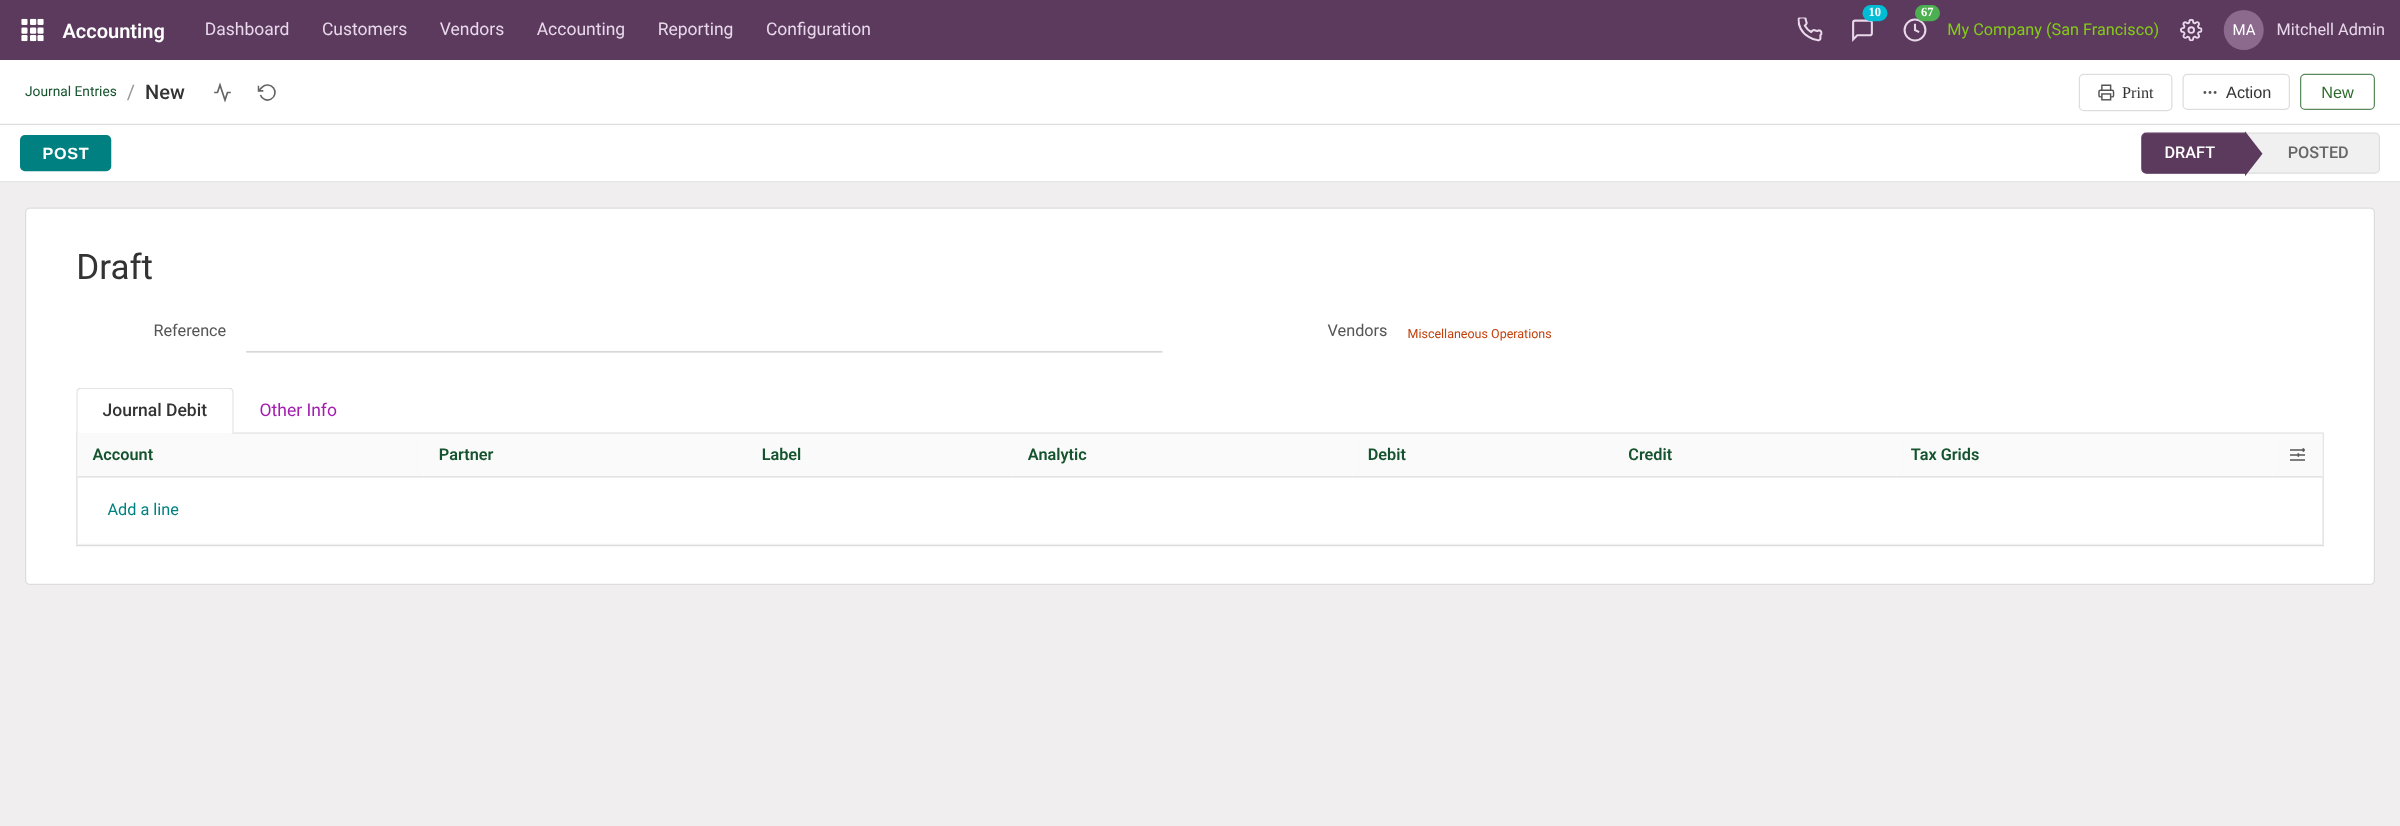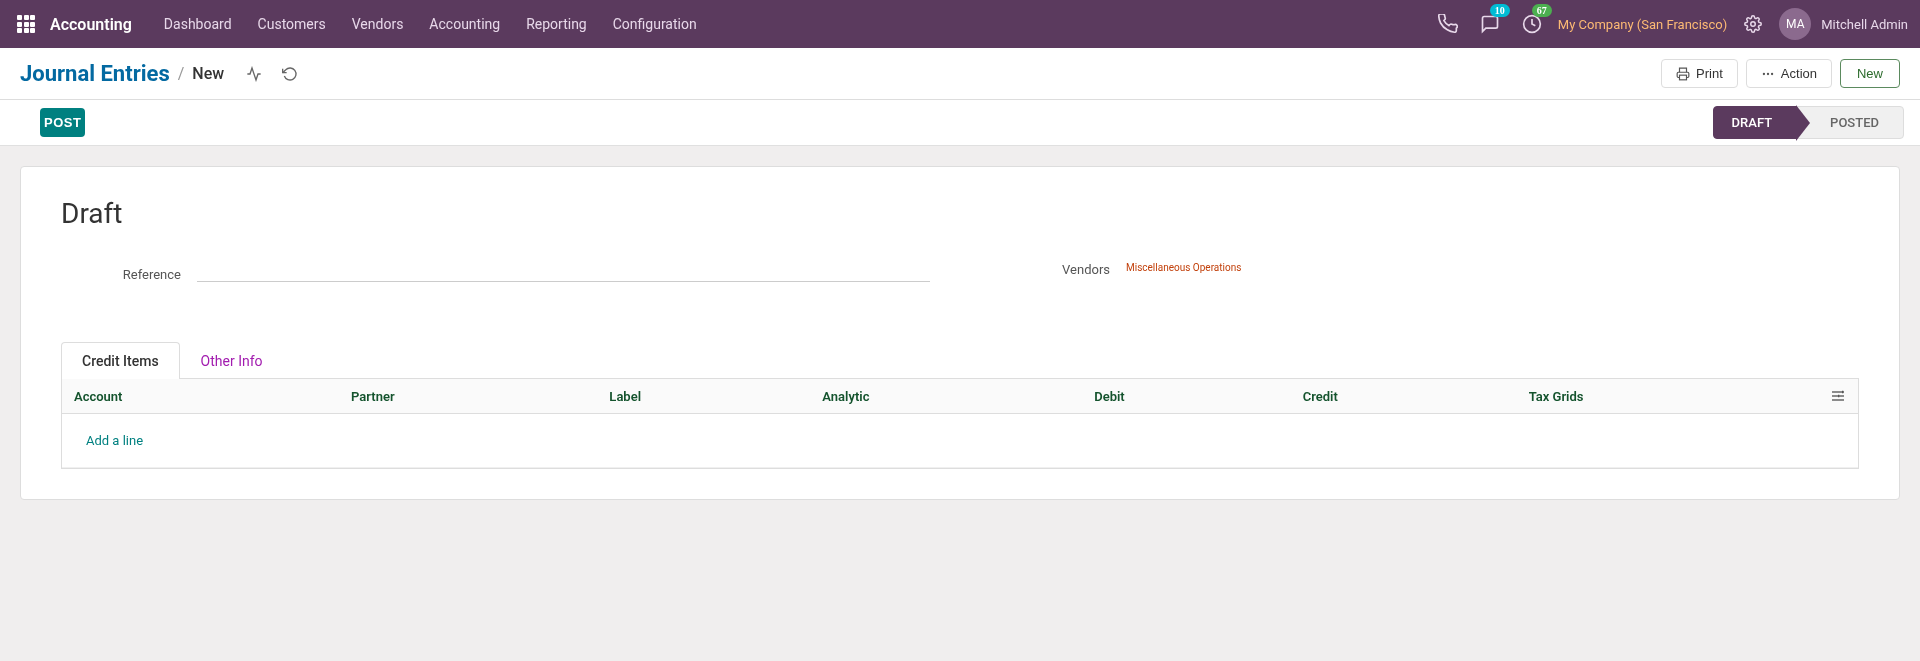--- a/index.html
+++ b/index.html
@@ -39,73 +39,73 @@
       display: flex; align-items: center; justify-content: center;
       width: 32px; height: 32px; font-family: Liberation Serif, serif;
     }
     .badge {
       position: absolute; top: -4px; right: -4px;
       background: #00bcd4; color: #fff;
       border-radius: 10px; font-size: 10px; padding: 1px 5px;
       font-weight: 600; min-width: 18px; text-align: center;
     }
     .badge-green { background: #4caf50; }
-    .company-name { color: #fdba74; font-size: 13px; white-space: nowrap; }
+    .company-name { color: #84cc16; font-size: 13px; white-space: nowrap; }
     .user-avatar {
       width: 32px; height: 32px; border-radius: 50%;
       background: #8b6a8e; display: flex; align-items: center; justify-content: center;
       color: #fff; font-size: 12px; cursor: pointer;
     }
     .user-name { color: #e8d8ea; font-size: 13px; cursor: pointer; }
 
     
     .breadcrumb-bar {
       background: #fff; border-bottom: 1px solid #ddd;
       display: flex; align-items: center; justify-content: space-between;
       padding: 0 20px; height: 52px;
     }
     .breadcrumb-left { display: flex; align-items: center; gap: 8px; }
     .breadcrumb-link {
-      color: #0369a1; font-size: 22px; cursor: pointer; font-weight: 700;
+      color: #14532d; font-size: 11px; cursor: pointer; font-weight: 400;
     }
     .breadcrumb-sep { color: #999; font-size: 16px; }
     .breadcrumb-current { color: #333; font-size: 16px; font-weight: 500; }
     .breadcrumb-icons { display: flex; gap: 8px; margin-left: 8px; }
     .breadcrumb-icon-btn {
       color: #666; cursor: pointer; font-size: 16px;
       display: flex; align-items: center; justify-content: center;
       width: 28px; height: 28px; border-radius: 4px;
     }
     .breadcrumb-right { display: flex; align-items: center; gap: 8px; }
     .btn-print {
       background: #fff; border: 1px solid #ddd; color: #333;
       padding: 6px 14px; border-radius: 4px; cursor: pointer; font-size: 13px;
-      display: flex; align-items: center; gap: 6px;
+      display: flex; align-items: center; gap: 6px; font-family: Liberation Serif, serif;
     }
     .btn-action {
       background: #fff; border: 1px solid #ddd; color: #333;
       padding: 6px 14px; border-radius: 4px; cursor: pointer; font-size: 13px;
       display: flex; align-items: center; gap: 6px;
     }
     .btn-new {
       background: #fff; border: 1px solid #5b8a5e; color: #2c6b2c;
       padding: 6px 16px; border-radius: 4px; cursor: pointer; font-size: 13px;
       font-weight: 500;
     }
 
     
     .status-bar {
       background: #fff; border-bottom: 1px solid #e0e0e0;
       display: flex; align-items: center; justify-content: space-between;
       padding: 0 16px; height: 46px;
     }
     .btn-post {
       background: #008080; color: #fff; border: none;
-      padding: 7px 4px; border-radius: 4px; cursor: pointer;
-      font-size: 13px; font-weight: 600; letter-spacing: 0.5px; margin-left: 24px;
+      padding: 7px 18px; border-radius: 4px; cursor: pointer;
+      font-size: 13px; font-weight: 600; letter-spacing: 0.5px;
     }
     .status-steps { display: flex; align-items: center; }
     .status-step {
       padding: 8px 24px 8px 32px; font-size: 13px; font-weight: 500;
       position: relative; display: flex; align-items: center;
       color: #666; background: #f0f0f0; border: 1px solid #ddd;
     }
     .status-step.active {
       background: #5b3a5e; color: #fff; border-color: #5b3a5e;
     }
@@ -133,21 +133,21 @@
     }
     .form-title {
       font-size: 28px; font-weight: 400; color: #333; margin-bottom: 28px;
     }
     .form-fields {
       display: flex; gap: 60px; margin-bottom: 28px; align-items: flex-start;
     }
     .form-left { flex: 1; }
     .form-right { flex: 1; }
     .form-field {
-      display: flex; align-items: flex-end; gap: 16px; margin-bottom: 32px;
+      display: flex; align-items: flex-start; gap: 16px; margin-bottom: 0;
     }
     .form-label {
       font-size: 13px; color: #555; min-width: 120px; text-align: right;
     }
     .form-input {
       flex: 1; border: none; border-bottom: 1px solid #ccc;
       padding: 4px 0; font-size: 13px; color: #333; outline: none;
       background: transparent;
     }
     .form-value {
@@ -316,21 +316,21 @@
 
       <div class="form-right">
         <div class="form-field">
           <label class="form-label">Vendors</label>
           <span class="form-value-link">Miscellaneous Operations</span>
         </div>
       </div>
     </div>
 
     <div class="tabs">
-      <div class="tab active">Credit Items</div>
+      <div class="tab active">Journal Debit</div>
       <div class="tab">Other Info</div>
     </div>
 
     <div class="table-section">
       <table class="journal-table">
         <thead>
           <tr>
             <th>Account</th>
             <th>Partner</th>
             <th>Label</th>

